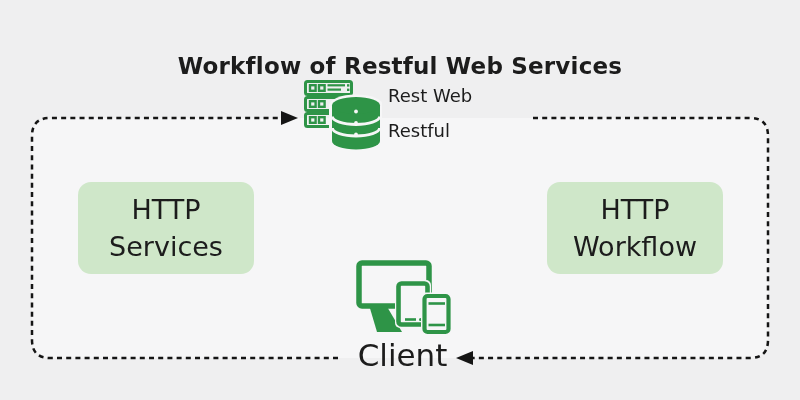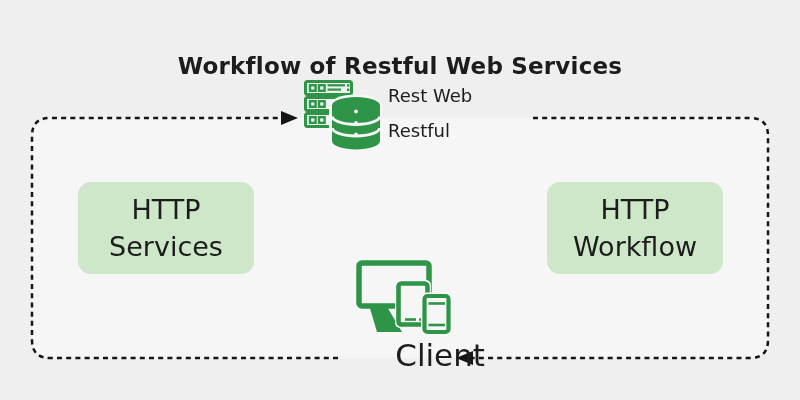--- a/index.html
+++ b/index.html
@@ -33,21 +33,21 @@
     position:absolute;left:84px;top:0;width:220px;
     font-size:18px;line-height:35px;white-space:nowrap;
   }
   .flow-box{
     position:absolute;width:176px;height:92px;background:var(--box-green);
     border-radius:13px;display:flex;flex-direction:column;align-items:center;
     justify-content:center;font-size:27px;line-height:37px;
   }
   .box-request{left:78px;top:182px;}
   .box-response{left:547px;top:182px;}
-  .client-group{position:absolute;left:320px;top:254px;width:165px;text-align:right;}
+  .client-group{position:absolute;left:320px;top:254px;width:165px;text-align:center;}
   .client-icon{display:block;margin:0 auto;width:102px;height:88px;}
   .client-label{display:block;margin-top:-4px;font-size:31px;line-height:34px;}
   .g-stroke{stroke:var(--icon-green);fill:none;}
   .g-fill{fill:var(--icon-green);}
   .bg-fill{fill:var(--bg-inner);}
   .bg-stroke{stroke:var(--bg-inner);fill:none;}
 </style>
 </head>
 <body>
 

